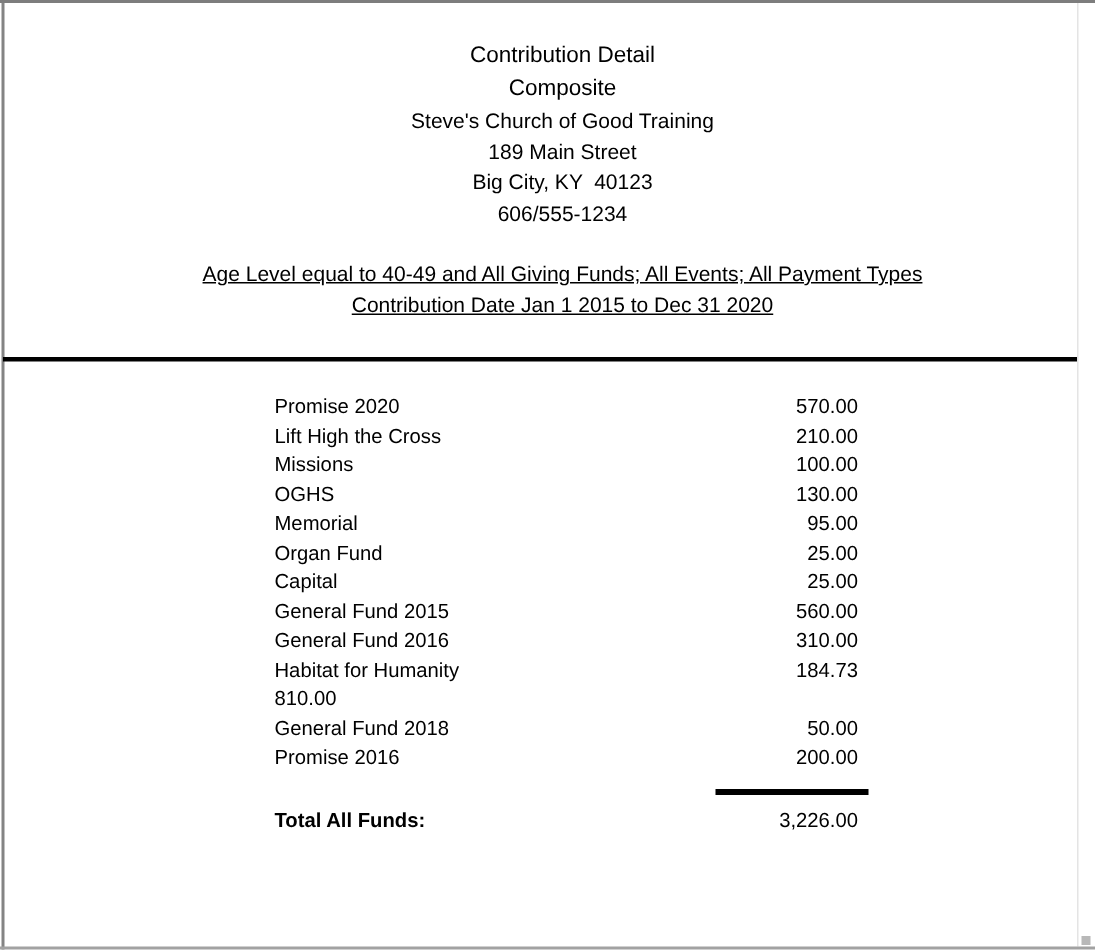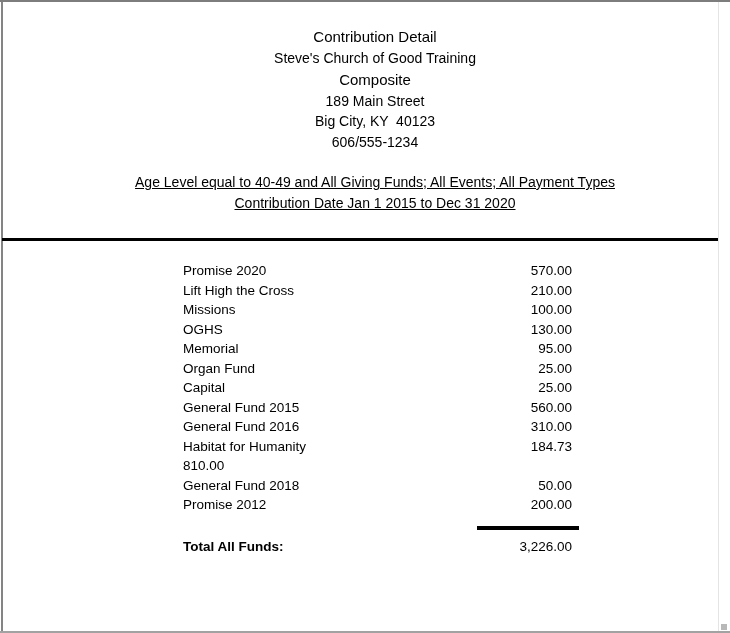--- a/index.html
+++ b/index.html
@@ -45,22 +45,22 @@
 <body>
 
 <div>
   <div class="win-border-top"></div>
   <div class="win-border-left"></div>
   <div class="page-right-edge"></div>
   <div class="win-border-bottom"></div>
 
   <div class="header">
     <div class="line title-line">Contribution Detail</div>
+    <div class="line title-line">Composite</div>
     <div class="line org-line">Steve's Church of Good Training</div>
-    <div class="line title-line">Composite</div>
     <div class="line org-line">189 Main Street</div>
     <div class="line org-line">Big City, KY  40123</div>
     <div class="line org-line">606/555-1234</div>
     <div class="filters">
       <div class="filter-line">Age Level equal to 40-49 and All Giving Funds; All Events; All Payment Types</div>
       <div class="filter-line">Contribution Date Jan 1 2015 to Dec 31 2020</div>
     </div>
   </div>
 
   <div class="rule"></div>
@@ -107,21 +107,21 @@
       <span class="fund-amount">184.73</span>
     </div>
     <div class="fund-row">
       <span class="fund-amount">810.00</span>
     </div>
     <div class="fund-row">
       <span class="fund-name">General Fund 2018</span>
       <span class="fund-amount">50.00</span>
     </div>
     <div class="fund-row">
-      <span class="fund-name">Promise 2012</span>
+      <span class="fund-name">Promise 2016</span>
       <span class="fund-amount">200.00</span>
     </div>
   </div>
 
   <div class="total-rule"></div>
 
   <div class="total-row">
     <span class="total-label">Total All Funds:</span>
     <span class="total-amount">3,226.00</span>
   </div>

